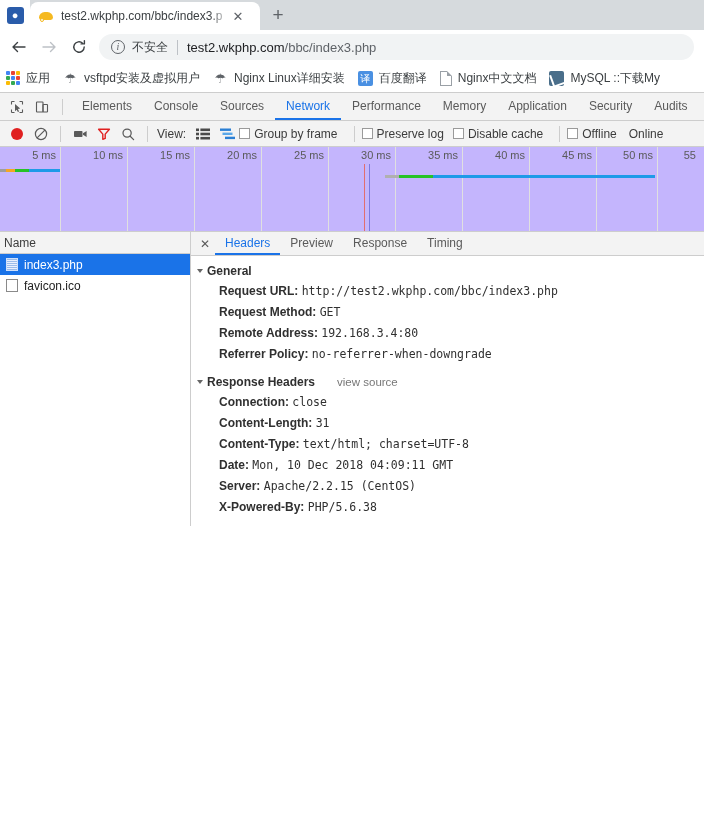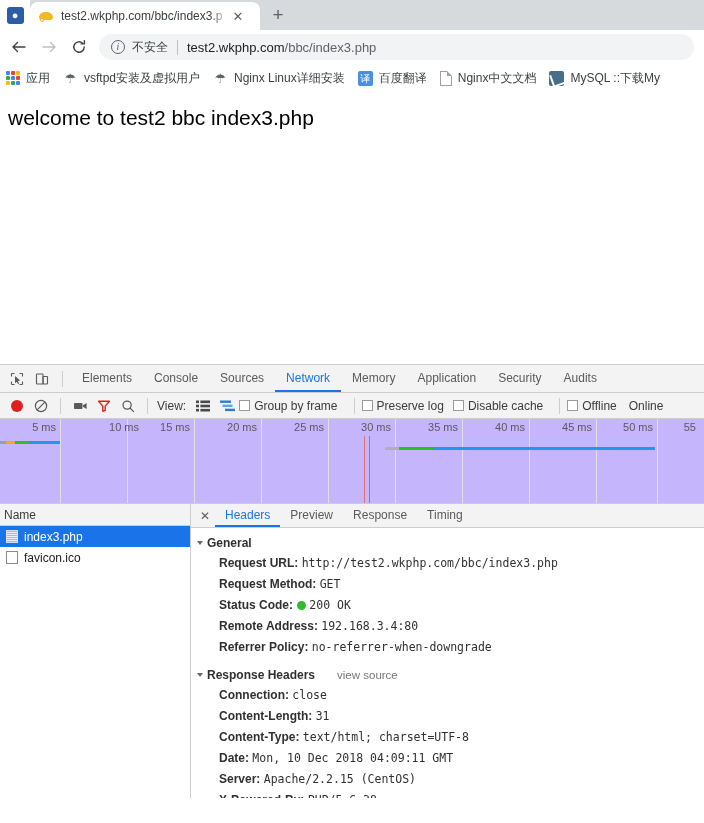--- a/index.html
+++ b/index.html
@@ -200,23 +200,20 @@
     <div class="bm">
       <span class="ico-doc"></span>
       <span class="bm-label">Nginx中文文档</span>
     </div>
     <div class="bm">
       <span class="ico-mysql"></span>
       <span class="bm-label">MySQL ::下载My</span>
     </div>
   </div>
 
-  <div class="viewport">
-    <h1 class="page-h">welcome to test2 bbc index3.php</h1>
-  </div>
 </div>
 
 <div class="devtools">
 
   <div class="dt-tabbar">
     <div class="dt-ic">
       <svg width="14" height="14" viewBox="0 0 14 14">
           <path d="M1.5 1.5h3M1.5 1.5v3M12.5 1.5h-3M12.5 1.5v3M1.5 12.5h3M1.5 12.5v-3M12.5 12.5h-3M12.5 12.5v-3" stroke="#5a5a5a" stroke-width="1.1" fill="none"></path>
           <path d="M5 4l5.2 4.6-2.3.5 1.2 2.4-1.2.6-1.2-2.4-1.7 1.6z" fill="#5a5a5a"></path>
         </svg>
@@ -225,20 +222,21 @@
       <svg width="14" height="14" viewBox="0 0 14 14">
           <rect x="1.5" y="2" width="6.5" height="10" rx="0.6" fill="none" stroke="#5a5a5a" stroke-width="1.1"></rect>
           <rect x="8" y="4.5" width="4.5" height="7.5" rx="0.6" fill="none" stroke="#5a5a5a" stroke-width="1.1"></rect>
         </svg>
     </div>
     <span class="dt-sep"></span>
     <div class="dt-tab">Elements</div>
     <div class="dt-tab">Console</div>
     <div class="dt-tab">Sources</div>
     <div class="dt-tab active">Network</div>
+    <div class="dt-tab">Performance</div>
     <div class="dt-tab">Memory</div>
     <div class="dt-tab">Application</div>
     <div class="dt-tab">Security</div>
     <div class="dt-tab">Audits</div>
   </div>
 
   <div class="dt-toolbar">
     <div class="tb-ic">
         <span class="rec-dot"></span>
       </div>
@@ -312,21 +310,21 @@
         <div class="ov-grid" style="left: 127px;"></div>
         <div class="ov-grid" style="left: 194px;"></div>
         <div class="ov-grid" style="left: 261px;"></div>
         <div class="ov-grid" style="left: 328px;"></div>
         <div class="ov-grid" style="left: 395px;"></div>
         <div class="ov-grid" style="left: 462px;"></div>
         <div class="ov-grid" style="left: 529px;"></div>
         <div class="ov-grid" style="left: 596px;"></div>
         <div class="ov-grid" style="left: 657px;"></div>
         <div class="ov-tick" style="left: 2px; width: 54px;">5 ms</div>
-        <div class="ov-tick" style="left: 85px; width: 54px;">10 ms</div>
+        <div class="ov-tick" style="left: 69px; width: 54px;">10 ms</div>
         <div class="ov-tick" style="left: 136px; width: 54px;">15 ms</div>
         <div class="ov-tick" style="left: 203px; width: 54px;">20 ms</div>
         <div class="ov-tick" style="left: 270px; width: 54px;">25 ms</div>
         <div class="ov-tick" style="left: 337px; width: 54px;">30 ms</div>
         <div class="ov-tick" style="left: 404px; width: 54px;">35 ms</div>
         <div class="ov-tick" style="left: 471px; width: 54px;">40 ms</div>
         <div class="ov-tick" style="left: 538px; width: 54px;">45 ms</div>
         <div class="ov-tick" style="left: 599px; width: 54px;">50 ms</div>
         <div class="ov-tick" style="left: 642px; width: 54px;">55</div>
         <div class="ov-bar" style="top: 22px; left: 0px; width: 100%;">
@@ -368,21 +366,20 @@
       </div>
       <div class="det-body">
 
         <div>
           <div class="sect-head">
             <span class="tri"></span>
             <span class="sect-title">General</span>
           </div>
           <div class="hrow"><span class="hk">Request URL:</span> <span class="hv">http://test2.wkphp.com/bbc/index3.php</span></div>
           <div class="hrow"><span class="hk">Request Method:</span> <span class="hv">GET</span></div>
-          <div class="hrow"><span class="hk">Status Code:</span> <span class="status-dot"></span><span class="hv">200 OK</span></div>
           <div class="hrow"><span class="hk">Remote Address:</span> <span class="hv">192.168.3.4:80</span></div>
           <div class="hrow"><span class="hk">Referrer Policy:</span> <span class="hv">no-referrer-when-downgrade</span></div>
         </div>
 
         <div style="height:8px"></div>
 
         <div>
           <div class="sect-head">
             <span class="tri"></span>
             <span class="sect-title">Response Headers</span>

